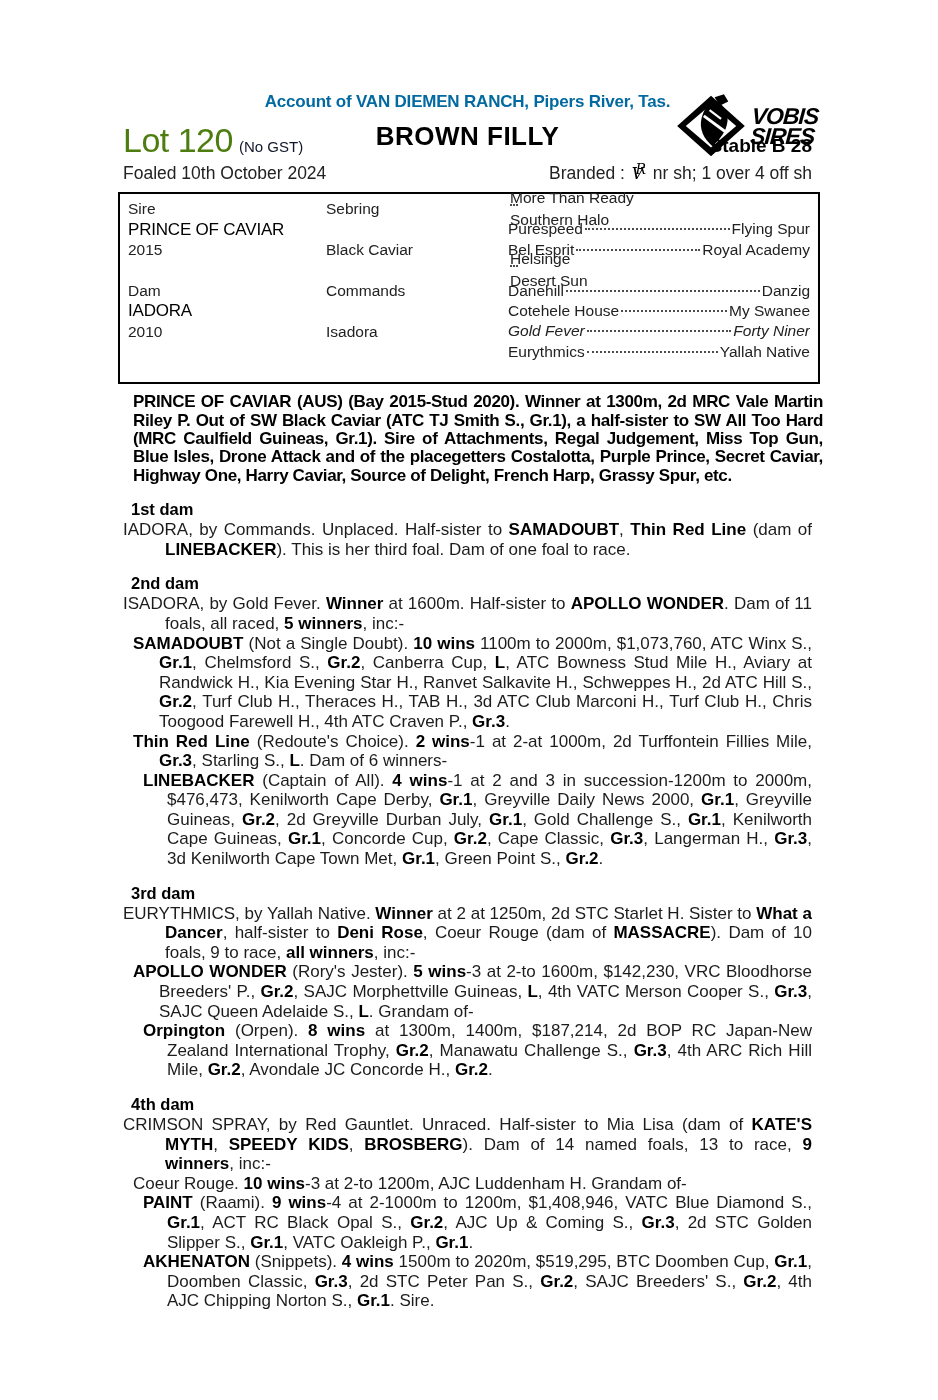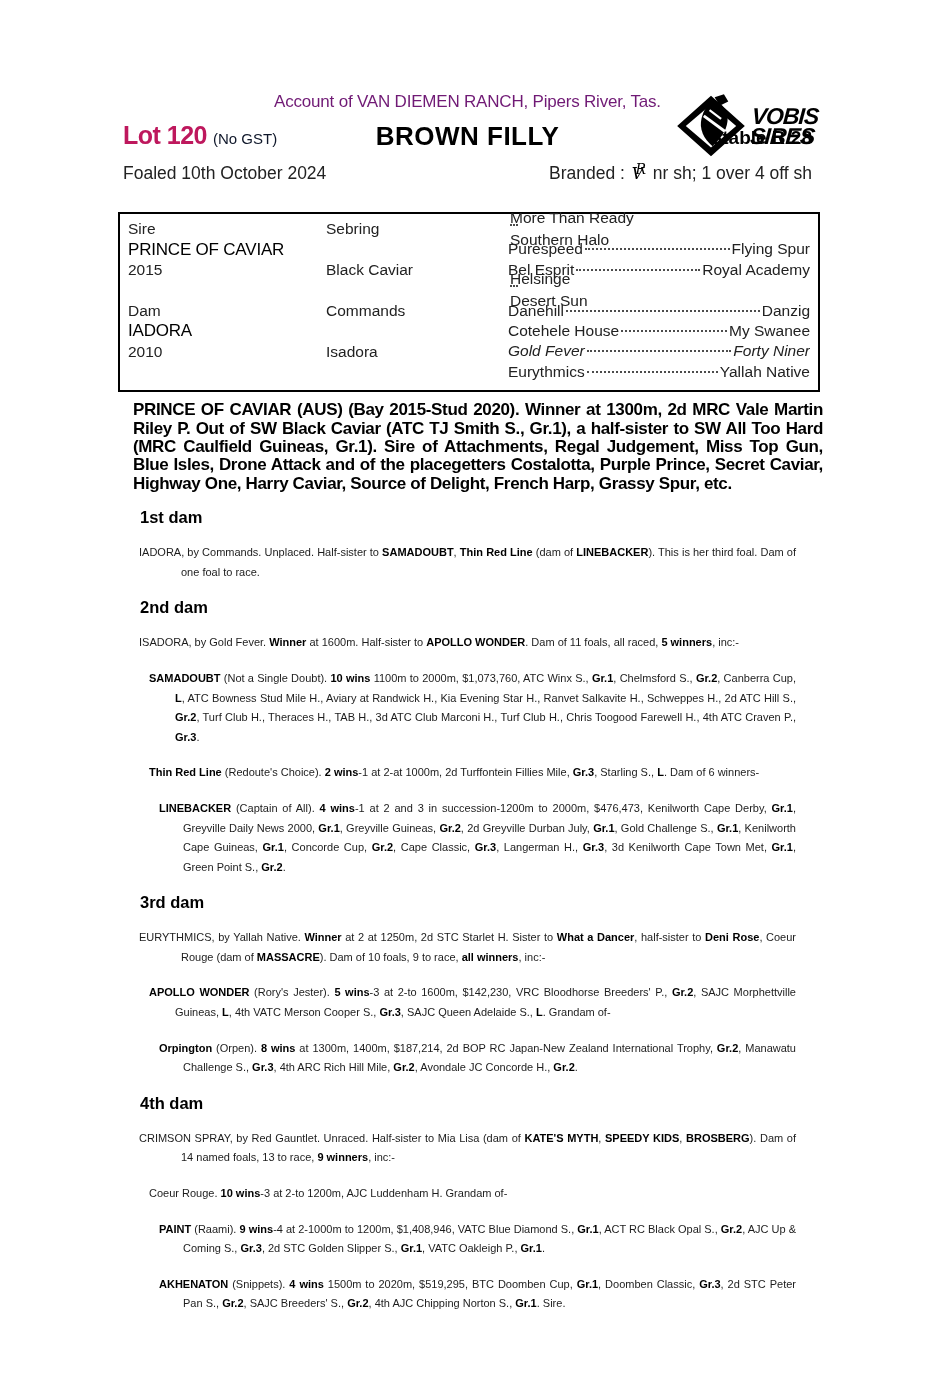--- a/index.html
+++ b/index.html
@@ -23,53 +23,53 @@
   .logo-text {
     font-weight: bold; font-style: italic;
     font-size: 23px; line-height: 0.88;
     letter-spacing: -1px; color:#000;
     transform: skewX(-4deg);
   }
   .logo-text span { display:block; }
   .account {
     text-align: center;
     margin-top: 36px;
-    font-weight: normal;
+    font-weight: bold;
     font-size: 17px;
     letter-spacing: -0.2px;
-    color:#701a75;
+    color:#0369a1;
   }
   .lot-row {
     position: relative;
     margin-top: 9px;
     height: 32px;
     display: flex; align-items: baseline;
   }
-  .lot { font-weight: bold; font-size: 25px; color:#be185d; letter-spacing:-0.5px; }
+  .lot { font-weight: normal; font-size: 34px; color:#4d7c0f; letter-spacing:-0.5px; }
   .nogst { font-size: 15px; color:#0f172a; margin-left: 6px; }
   .colour-title {
     position: absolute; left: 50%; transform: translateX(-50%);
     font-weight: bold; font-size: 26px; color:#000; letter-spacing: 0.5px;
     white-space: nowrap;
   }
   .stable { margin-left:auto; font-weight: bold; font-size: 19px; color:#000; }
   .foaled-row {
     margin-top: 10px;
     display: flex; justify-content: space-between; align-items: center;
     font-size: 17.5px; color:#222;
   }
   .brand-mark { display:inline-block; position:relative; font-family:"DejaVu Serif", serif; font-style: italic; color:#000; margin:0 2px; }
   .bm-v { font-size: 16px; }
   .bm-r { font-size: 14px; margin-left: -8px; position: relative; top: -5px; }
   
   .ped-table {
-    margin-top: 28px; margin-left: -5px;
+    margin-top: 8px; margin-left: -5px;
     width: 702px; box-sizing: border-box;
     border: 2px solid #000;
-    padding: 5px 8px 8px 8px;
+    padding: 5px 8px 20px 8px;
     display: grid;
     grid-template-columns: 198px 182px 1fr;
     grid-template-rows: repeat(8, 20.4px);
     font-size: 15.5px; color:#222;
     align-items: center;
   }
   .ped-table .bold-name { font-weight: normal; font-size: 17px; color:#000; letter-spacing:-0.2px; }
   .c1 { grid-column:1; } .c2 { grid-column:2; }
   .r1{grid-row:1} .r2{grid-row:2} .r3{grid-row:3} .r5{grid-row:5} .r6{grid-row:6} .r7{grid-row:7}
   .g3row { display:flex; align-items: baseline; line-height: 20.4px; overflow:hidden; }
@@ -81,26 +81,26 @@
     margin: 9px 0 0 10px;
     width: 690px;
     font-weight: bold; color:#000;
     font-size: 17px; line-height: 18.4px;
     letter-spacing: -0.35px;
     text-align: justify;
   }
   
   .sections { width: 689px; }
   .sections h3 {
-    margin: 15px 0 1px 17px;
+    margin: 15px 0 1px 8px;
     font-size: 16.5px; font-weight: bold; color:#000;
   }
   .sections p {
-    margin: 16px; text-align: justify;
-    font-size: 11px; line-height: 19.6px; color:#1c1c1c;
+    margin: 0; text-align: justify;
+    font-size: 17px; line-height: 19.6px; color:#1c1c1c;
   }
   .sections p b { color:#000; }
   .lvl0 { padding-left: 42px; text-indent: -42px; }
   .lvl1 { padding-left: 36px; text-indent: -26px; }
   .lvl2 { padding-left: 44px; text-indent: -24px; }
 </style>
 </head>
 <body>
 
 <div class="page">

